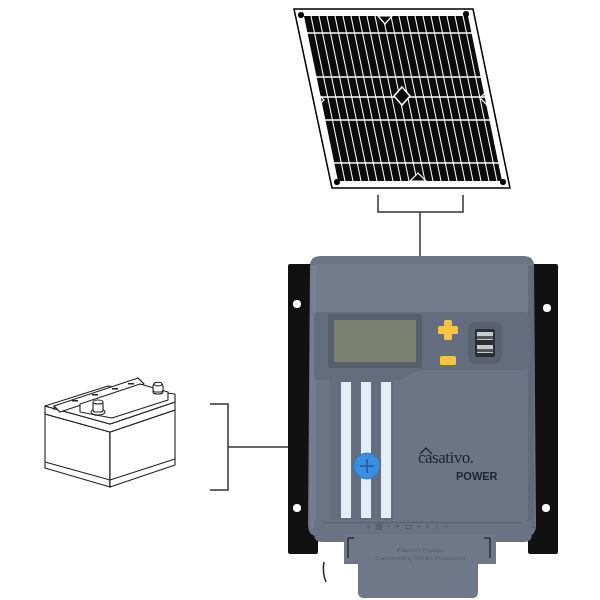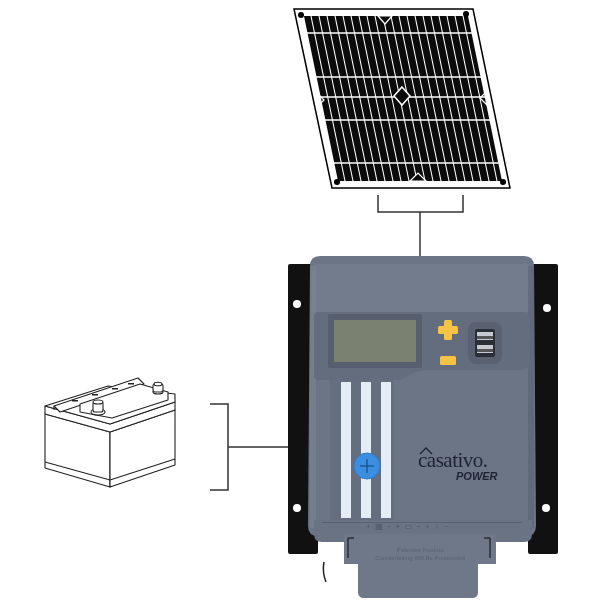--- a/index.html
+++ b/index.html
@@ -175,22 +175,22 @@
     <path d="M36,310 Q34,320 38,330" stroke="#222" stroke-width="1.5" fill="none"></path>
   </svg>
 
   <div class="abs" style="left:128px;top:193px;width:100px;height:40px;">
     <svg width="100" height="40" viewBox="0 0 100 40">
       <polyline points="4,9 10,3 16,9" fill="none" stroke="#1d2433" stroke-width="1.4"></polyline>
       <text x="2" y="24" class="logo-text" font-size="20"></text>
       <text x="42" y="36" class="logo-sub" font-size="11"></text>
     </svg>
   </div>
-  <div class="abs" style="left:130px;top:196px;font-family:'Liberation Serif',serif;font-size:21px;color:#1d2433;letter-spacing:-0.5px;">casativo.</div>
-  <div class="abs" style="left:168px;top:218px;font-family:'Liberation Sans',sans-serif;font-style:italic;font-weight:bold;font-size:11px;color:#1d2433;">POWER</div>
+  <div class="abs" style="left:130px;top:196px;font-family:'Liberation Serif',serif;font-size:17px;color:#1d2433;letter-spacing:-0.5px;">casativo.</div>
+  <div class="abs" style="left:168px;top:218px;font-family:'Liberation Sans',sans-serif;font-weight:bold;font-size:11px;color:#1d2433;">POWER</div>
 
   <div class="abs" style="left:78px;top:270px;width:130px;font-size:8px;color:#4f5766;letter-spacing:1px;white-space:nowrap;">+ ▦ − + ▭ − + ♀ −</div>
 
   <div class="abs" style="left:72px;top:295px;width:120px;text-align:center;font-size:6px;color:#5b6372;">Patented Product</div>
   <div class="abs" style="left:62px;top:303px;width:140px;text-align:center;font-size:6px;color:#5b6372;">Counterfeiting Will Be Prosecuted</div>
 
   <div class="abs" style="left:46px;top:68px;width:82px;height:42px;"></div>
   <div class="abs" style="left:150px;top:68px;width:20px;height:20px;cursor:pointer;"></div>
   <div class="abs" style="left:152px;top:104px;width:16px;height:9px;cursor:pointer;"></div>
   <div class="abs" style="left:180px;top:70px;width:34px;height:42px;"></div>

